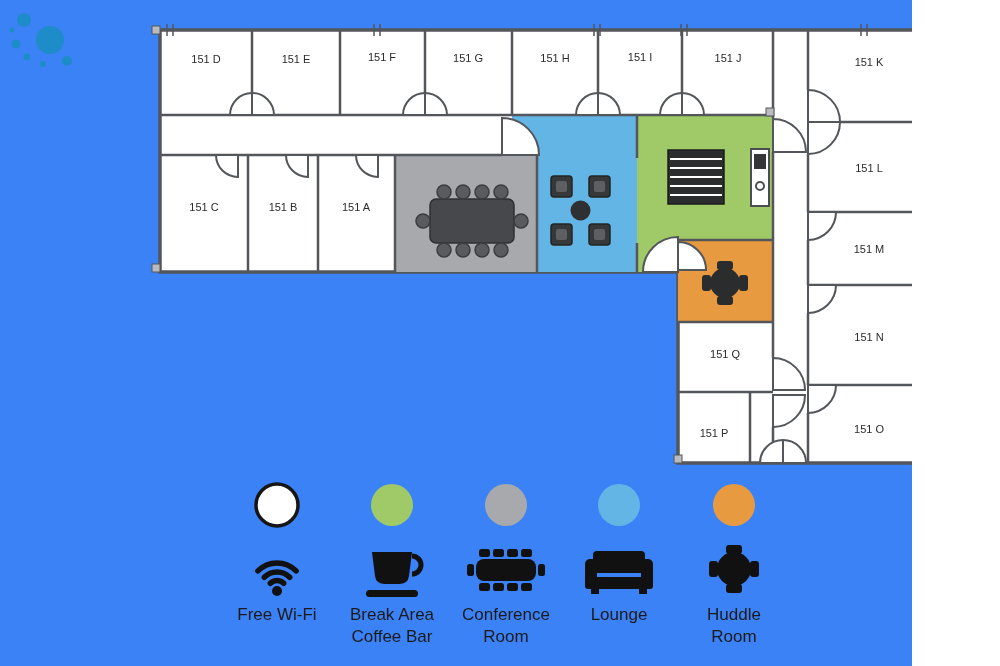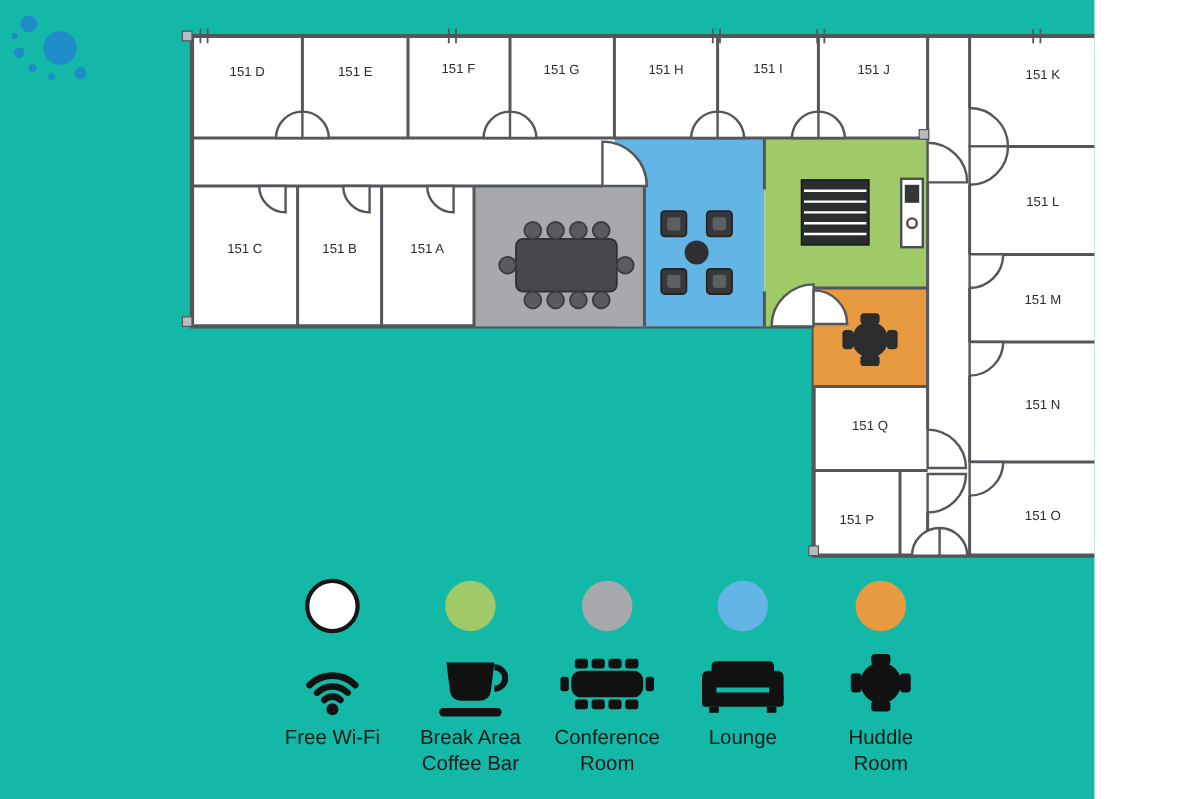--- a/index.html
+++ b/index.html
@@ -1,16 +1,16 @@
 <!DOCTYPE html>
 <html><head>
 <meta charset="utf-8">
 <style>
   html,body{margin:0;padding:0;background:#ffffff;}
-  .stage{position:relative;width:912px;height:666px;background:#14b8a6;overflow:hidden;
+  .stage{position:relative;width:912px;height:666px;background:#3b82f6;overflow:hidden;
          font-family:"Liberation Sans",sans-serif;}
   .stage svg{position:absolute;left:0;top:0;}
   text{font-family:"Liberation Sans",sans-serif;}
   .room-label{font-size:11px;fill:#2b2b2b;text-anchor:middle;}
   .legend-label{font-size:17px;fill:#1a1a1a;text-anchor:middle;}
   .wall{stroke:#53565a;fill:none;}
   .door{fill:#ffffff;stroke:#53565a;stroke-width:2;}
 </style>
 </head>
 <body>

